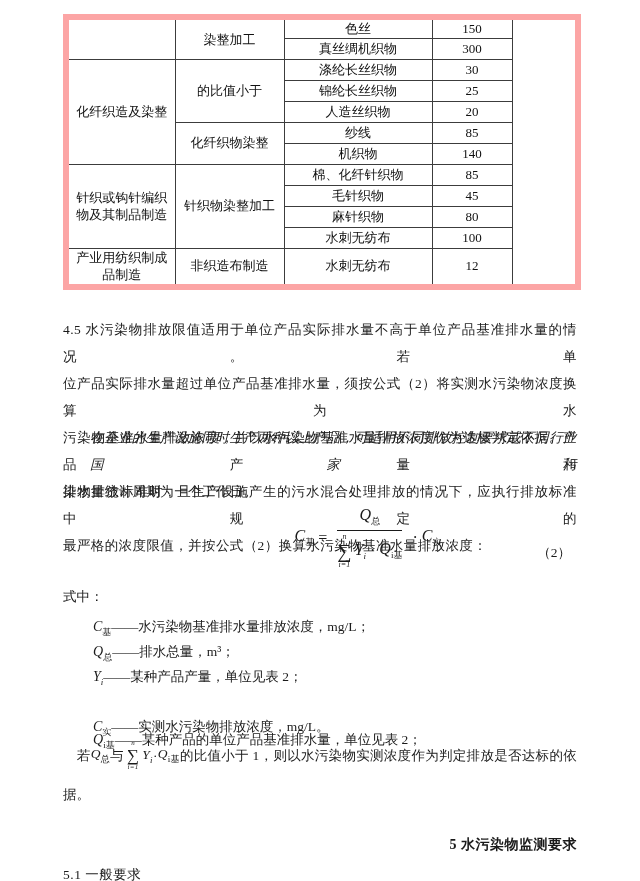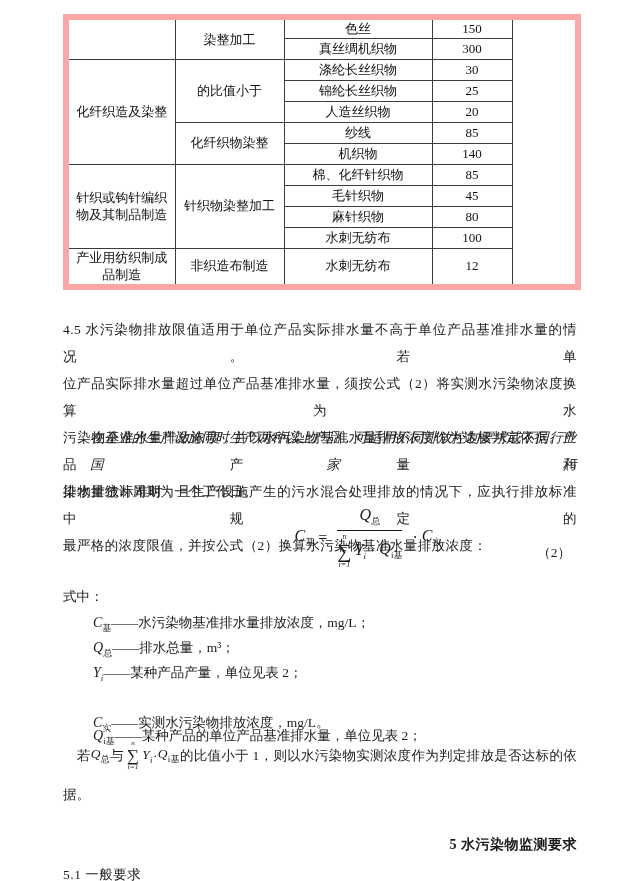--- a/index.html
+++ b/index.html
@@ -64,21 +64,21 @@
   }
   .frac .den { display:inline-flex; align-items:center; padding-top:2px; }
   .bigsum { display:inline-flex; flex-direction:column; align-items:center; line-height:1; margin-right:3px; }
   .bigsum .t { font-size:8px; font-style:italic; }
   .bigsum .s { font-size:20px; line-height:1; }
   .bigsum .b { font-size:8px; font-style:italic; }
   .mdot { margin:0 4px; }
   .eqnum { position:absolute; right:6px; top:38px; font-size:13.5px; }
 
   
-  .def-line { position:absolute; left:30px; white-space:nowrap; line-height:22px; }
+  .def-line { position:absolute; left:30px; white-space:nowrap; line-height:30px; }
   .def-line .v { font-size:14px; }
 
   
   .ruo-line1 { display:flex; align-items:center; white-space:nowrap; letter-spacing:0.3px; }
   .ruo-line1 .pad { width:27px; }
   .inlsum { display:inline-flex; flex-direction:column; align-items:center; line-height:1; margin:0 3px; }
   .inlsum .t { font-size:7px; font-style:italic; }
   .inlsum .s { font-size:17px; line-height:1; }
   .inlsum .b { font-size:7px; font-style:italic; }
   .ruo-line2 { line-height:27px; margin-top:10px; }

